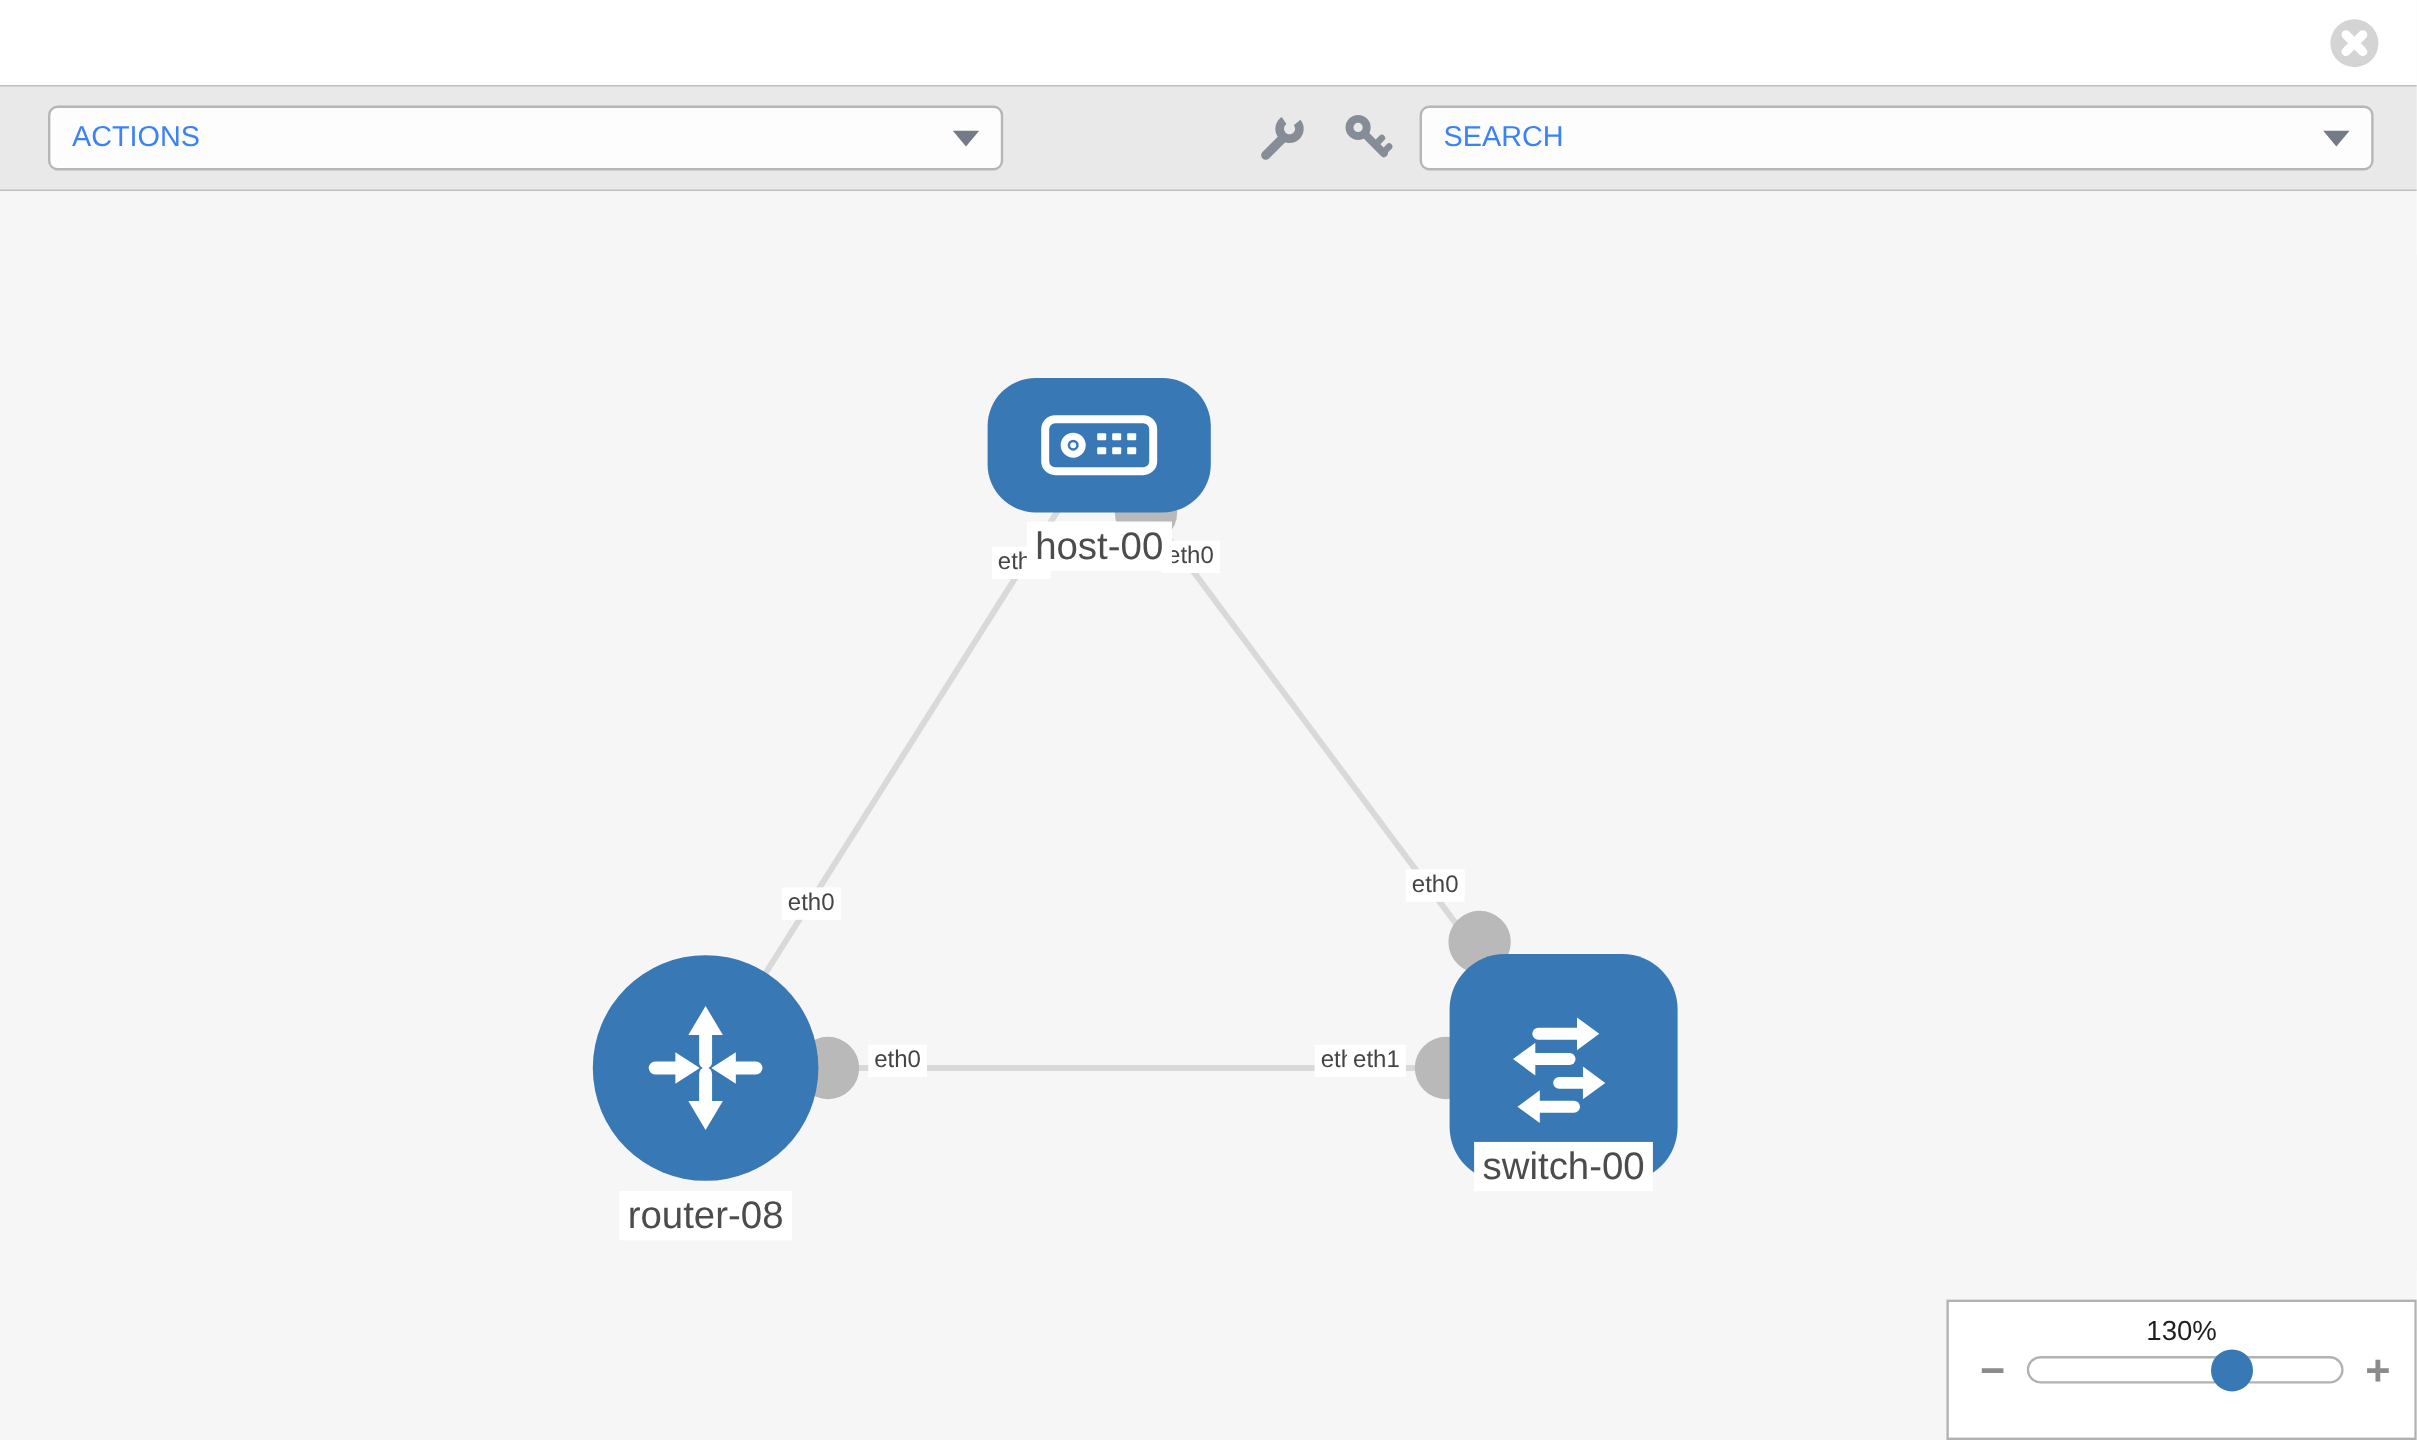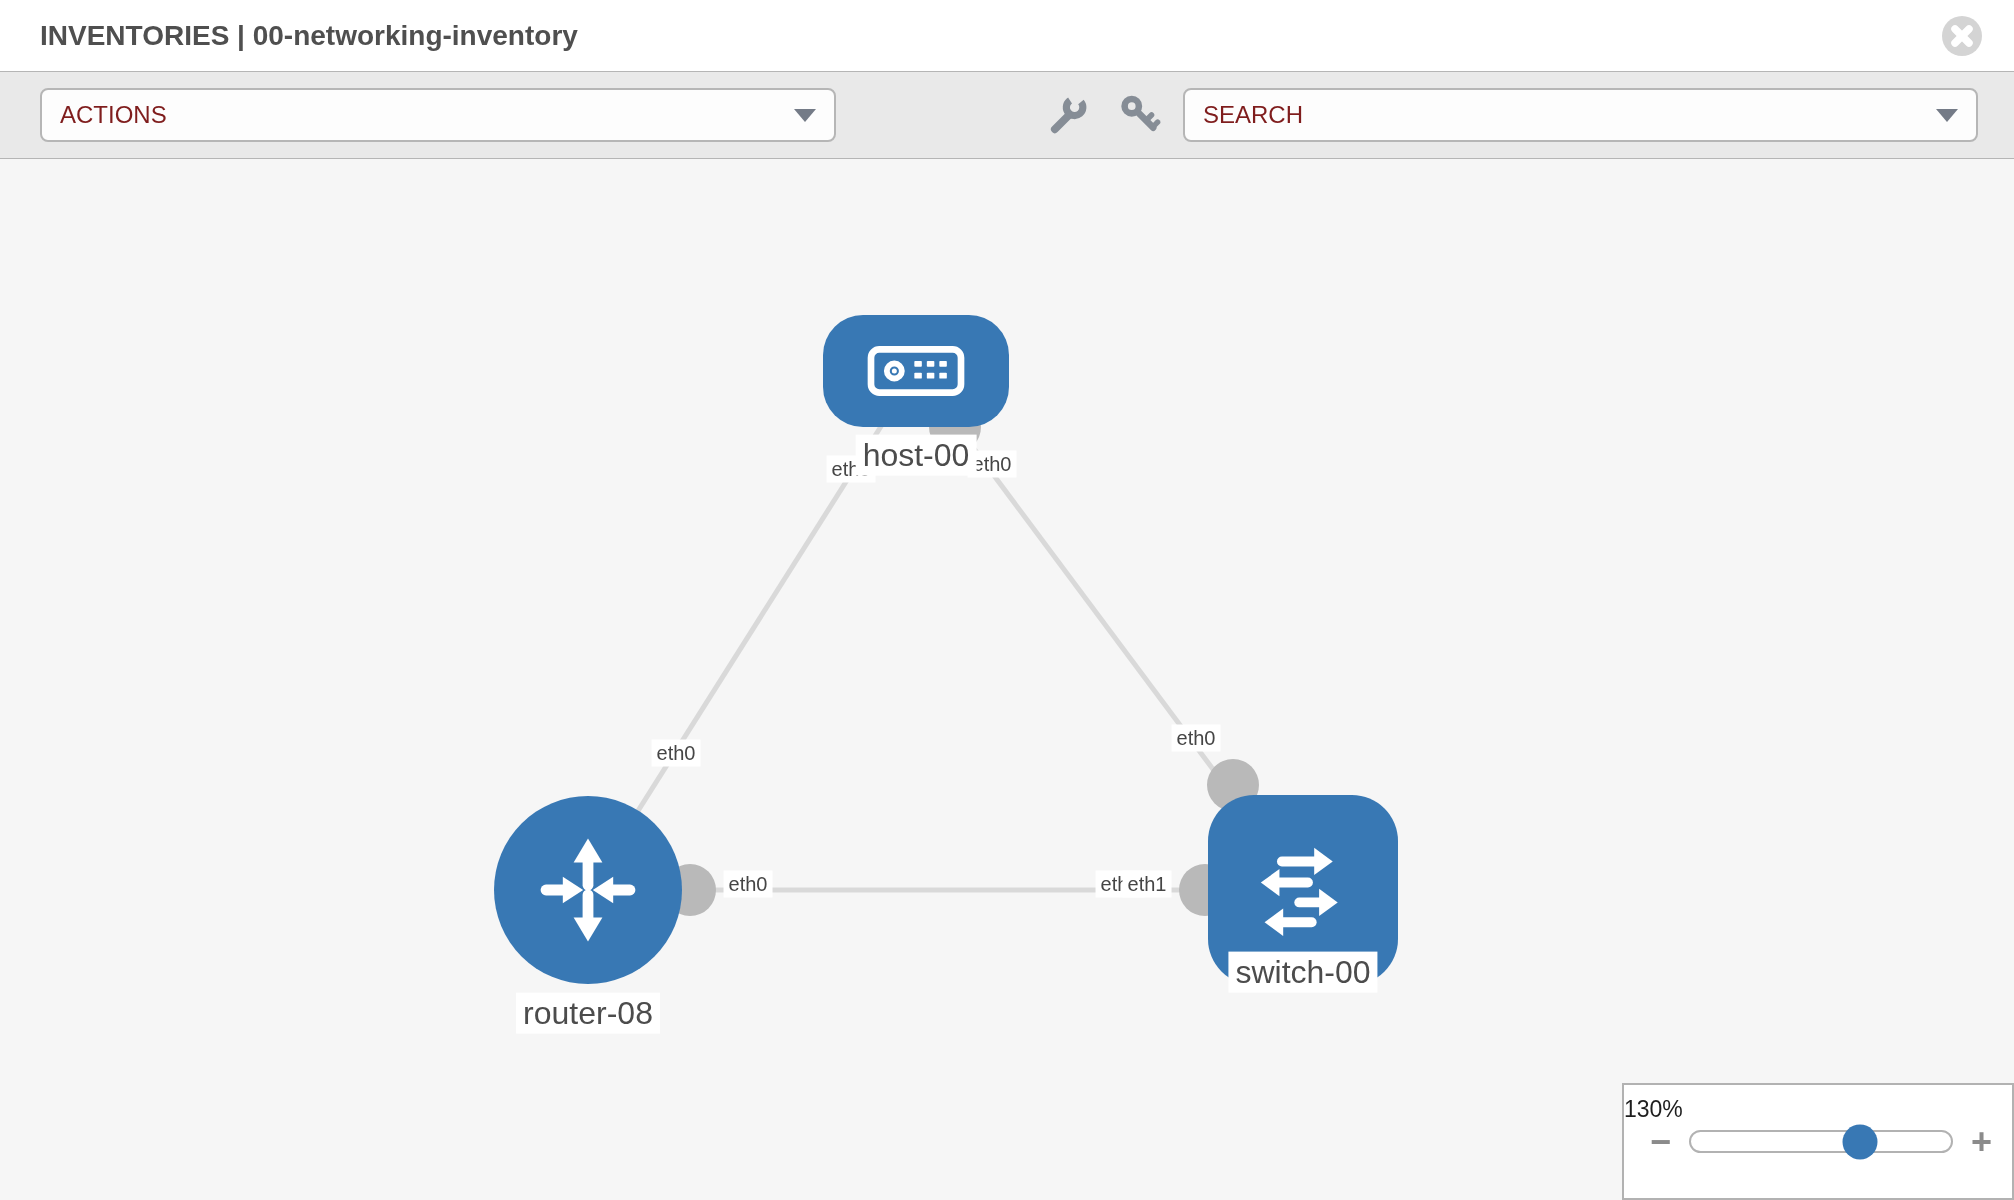--- a/index.html
+++ b/index.html
@@ -23,34 +23,34 @@
   .page-title{position:absolute;left:40px;top:0;margin:0;line-height:71px;
               font-size:28px;font-weight:700;color:#4f4f4f;}
   .close-btn{position:absolute;right:31px;top:15px;width:42px;height:42px;padding:0;border:none;
              background:transparent;cursor:pointer;}
 
   
   .toolbar{position:absolute;left:0;top:71px;width:100%;height:88px;background:#e9e9e9;
            border-top:1px solid #b5b5b5;border-bottom:1px solid #b5b5b5;box-sizing:border-box;}
   .select{position:absolute;top:16px;height:54px;background:#fdfdfd;border:2px solid #b6b6b6;
           border-radius:8px;box-sizing:border-box;display:flex;align-items:center;
-          padding:0 18px;font-size:24px;color:#7f1d1d;cursor:pointer;}
+          padding:0 18px;font-size:24px;color:#3b82f6;cursor:pointer;}
   .select .caret{margin-left:auto;width:0;height:0;border-left:11px solid transparent;
                  border-right:11px solid transparent;border-top:13px solid #747b87;}
   #actions-select{left:40px;width:796px;}
   #search-select{left:1183px;width:795px;}
   .tool-btn{position:absolute;top:21px;width:44px;height:44px;padding:0;border:none;
             background:transparent;cursor:pointer;}
   #wrench-btn{left:1046px;}
   #key-btn{left:1118px;}
 
   
   .zoom-panel{position:absolute;left:1622px;top:1083px;width:392px;height:117px;background:#ffffff;
               border:2px solid #b2b2b2;box-sizing:border-box;}
-  .zoom-value{font-size:23px;color:#1e1e1e;margin-top:11px;}
+  .zoom-value{text-align:center;font-size:23px;color:#1e1e1e;margin-top:11px;}
   .zoom-row{display:flex;align-items:center;padding:7px 20px 0 26px;}
   .zoom-minus,.zoom-plus{font-size:36px;font-weight:700;color:#8b8b8b;line-height:20px;cursor:pointer;}
   .zoom-slider{position:relative;flex:1;height:23px;margin:0 18px;background:#ffffff;
                border:2px solid #b2b2b2;border-radius:13px;box-sizing:border-box;cursor:pointer;}
   .zoom-thumb{position:absolute;top:50%;width:35px;height:35px;border-radius:50%;
               transform:translate(-50%,-50%);cursor:grab;}
 </style>
 </head>
 <body>
 
@@ -120,21 +120,20 @@
       <div class="iface-label" style="left: 1196px; top: 738px;">eth0</div>
       <div class="iface-label" style="left: 748px; top: 884px;">eth0</div>
       <div class="iface-label" style="left: 1120px; top: 884px;">eth0</div>
       <div class="iface-label" style="left: 1147px; top: 884px;">eth1</div>
       <div class="node-label" style="left: 916px; top: 455px;">host-00</div>
       <div class="node-label" style="left: 588px; top: 1013px;">router-08</div>
       <div class="node-label" style="left: 1303px; top: 972px;">switch-00</div>
     </div>
 
   <div class="header">
-    <h1 class="page-title">INVENTORIES | 00-networking-inventory</h1>
     <button class="close-btn">
       <svg width="42" height="42" viewBox="0 0 42 42">
         <circle cx="21" cy="21" r="20" fill="#d4d4d4"></circle>
         <line x1="14" y1="14" x2="28" y2="28" stroke="#ffffff" stroke-width="7.5" stroke-linecap="round"></line>
         <line x1="28" y1="14" x2="14" y2="28" stroke="#ffffff" stroke-width="7.5" stroke-linecap="round"></line>
       </svg>
     </button>
   </div>
 
   <div class="toolbar">

